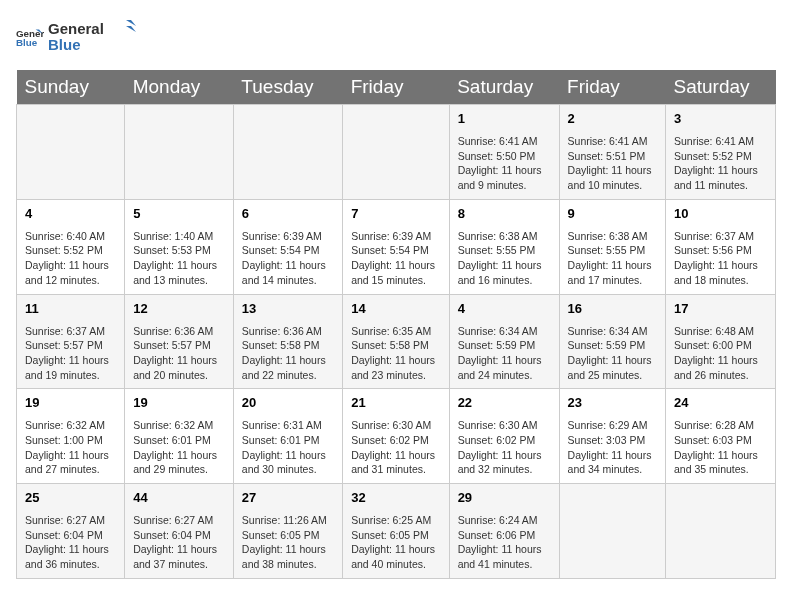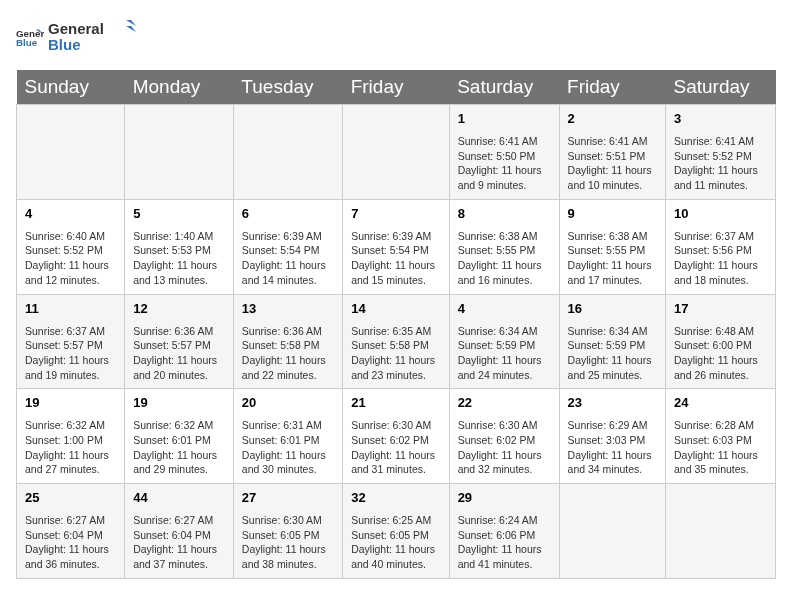--- a/index.html
+++ b/index.html
@@ -280,21 +280,21 @@
 Daylight: 11 hours and 36 minutes.</div>
         </td>
         <td>
           <span class="day-number">44</span>
           <div class="day-info">Sunrise: 6:27 AM
 Sunset: 6:04 PM
 Daylight: 11 hours and 37 minutes.</div>
         </td>
         <td>
           <span class="day-number">27</span>
-          <div class="day-info">Sunrise: 6:30 AM
+          <div class="day-info">Sunrise: 11:26 AM
 Sunset: 6:05 PM
 Daylight: 11 hours and 38 minutes.</div>
         </td>
         <td>
           <span class="day-number">32</span>
           <div class="day-info">Sunrise: 6:25 AM
 Sunset: 6:05 PM
 Daylight: 11 hours and 40 minutes.</div>
         </td>
         <td>

